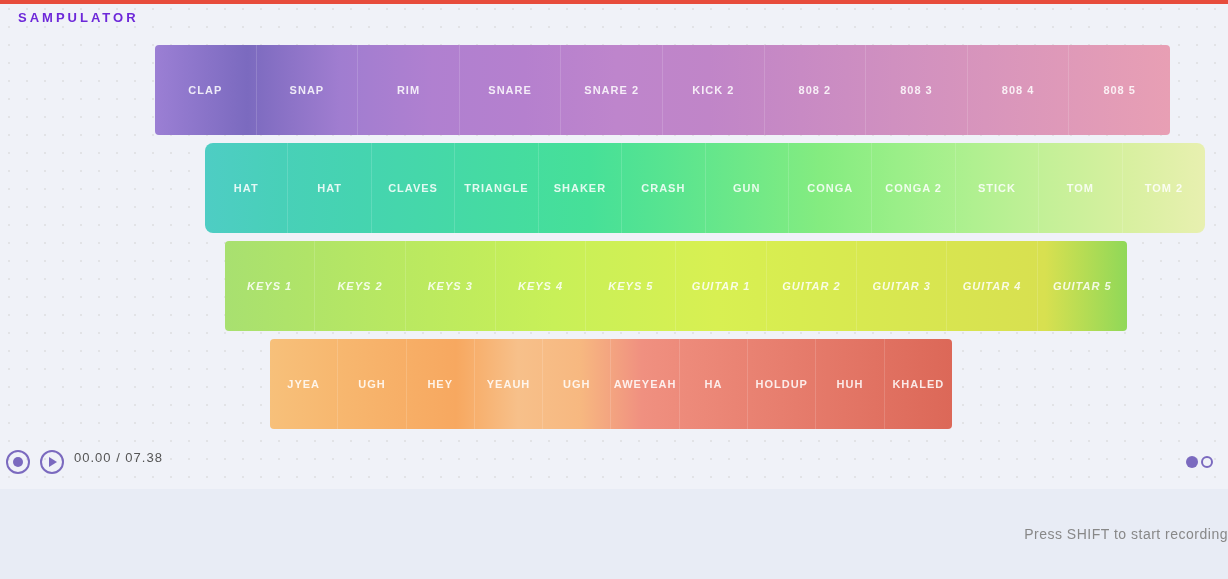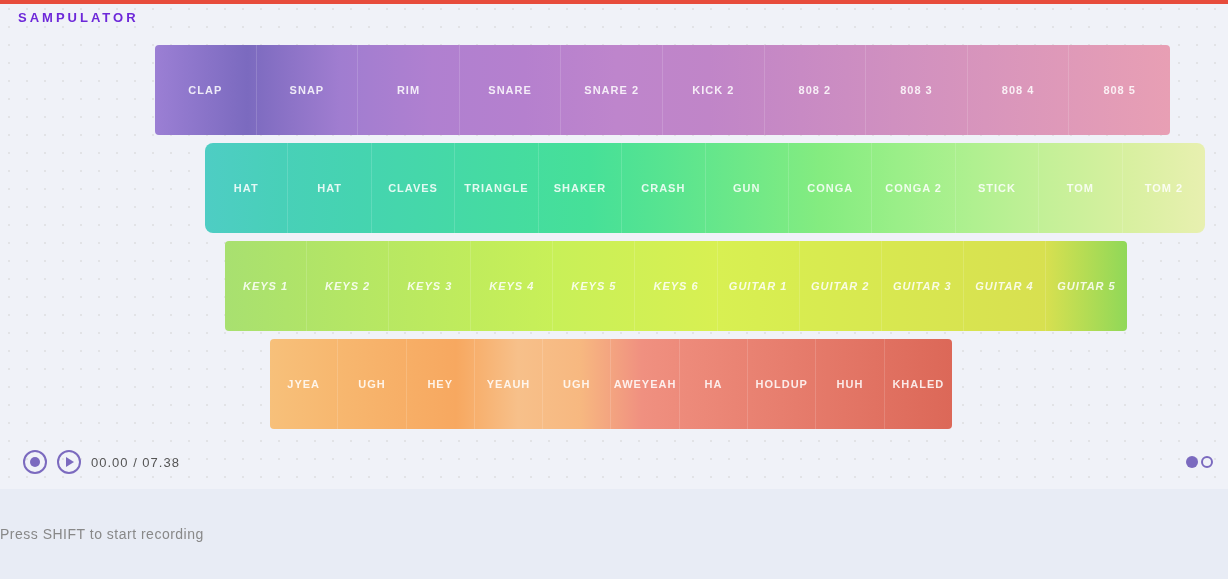--- a/index.html
+++ b/index.html
@@ -111,24 +111,23 @@
       text-align: center;
     }
     .pad:last-child {
       border-right: none;
     }
 
     
     .bottom-controls {
       position: absolute;
       bottom: 105px;
-      left: 23px;
+      left: 6px;
       right: 15px;
       display: flex;
-      align-items: center;
       gap: 10px;
     }
 
     .record-btn {
       width: 24px;
       height: 24px;
       border-radius: 50%;
       border: 2px solid #7b6abf;
       background: transparent;
       display: flex;
@@ -194,21 +193,21 @@
     
     .bottom-message-area {
       position: absolute;
       bottom: 0;
       left: 0;
       right: 0;
       height: 90px;
       background: #e8ecf5;
       display: flex;
       align-items: center;
-      justify-content: flex-start;
+      justify-content: flex-end;
     }
 
     .shift-message {
       font-size: 14px;
       color: #888;
       letter-spacing: 0.5px;
     }
 
     
     .dot-pattern {
@@ -264,21 +263,20 @@
       </div>
   </div>
 
   <div class="row-green" style="margin-top:8px;">
     <div class="pad-row" id="green-row">
         <div class="pad">KEYS 1</div>
         <div class="pad">KEYS 2</div>
         <div class="pad">KEYS 3</div>
         <div class="pad">KEYS 4</div>
         <div class="pad">KEYS 5</div>
-        <div class="pad">KEYS 6</div>
         <div class="pad">GUITAR 1</div>
         <div class="pad">GUITAR 2</div>
         <div class="pad">GUITAR 3</div>
         <div class="pad">GUITAR 4</div>
         <div class="pad">GUITAR 5</div>
       </div>
   </div>
 
   <div class="row-orange" style="margin-top:8px;">
     <div class="pad-row" id="orange-row">

